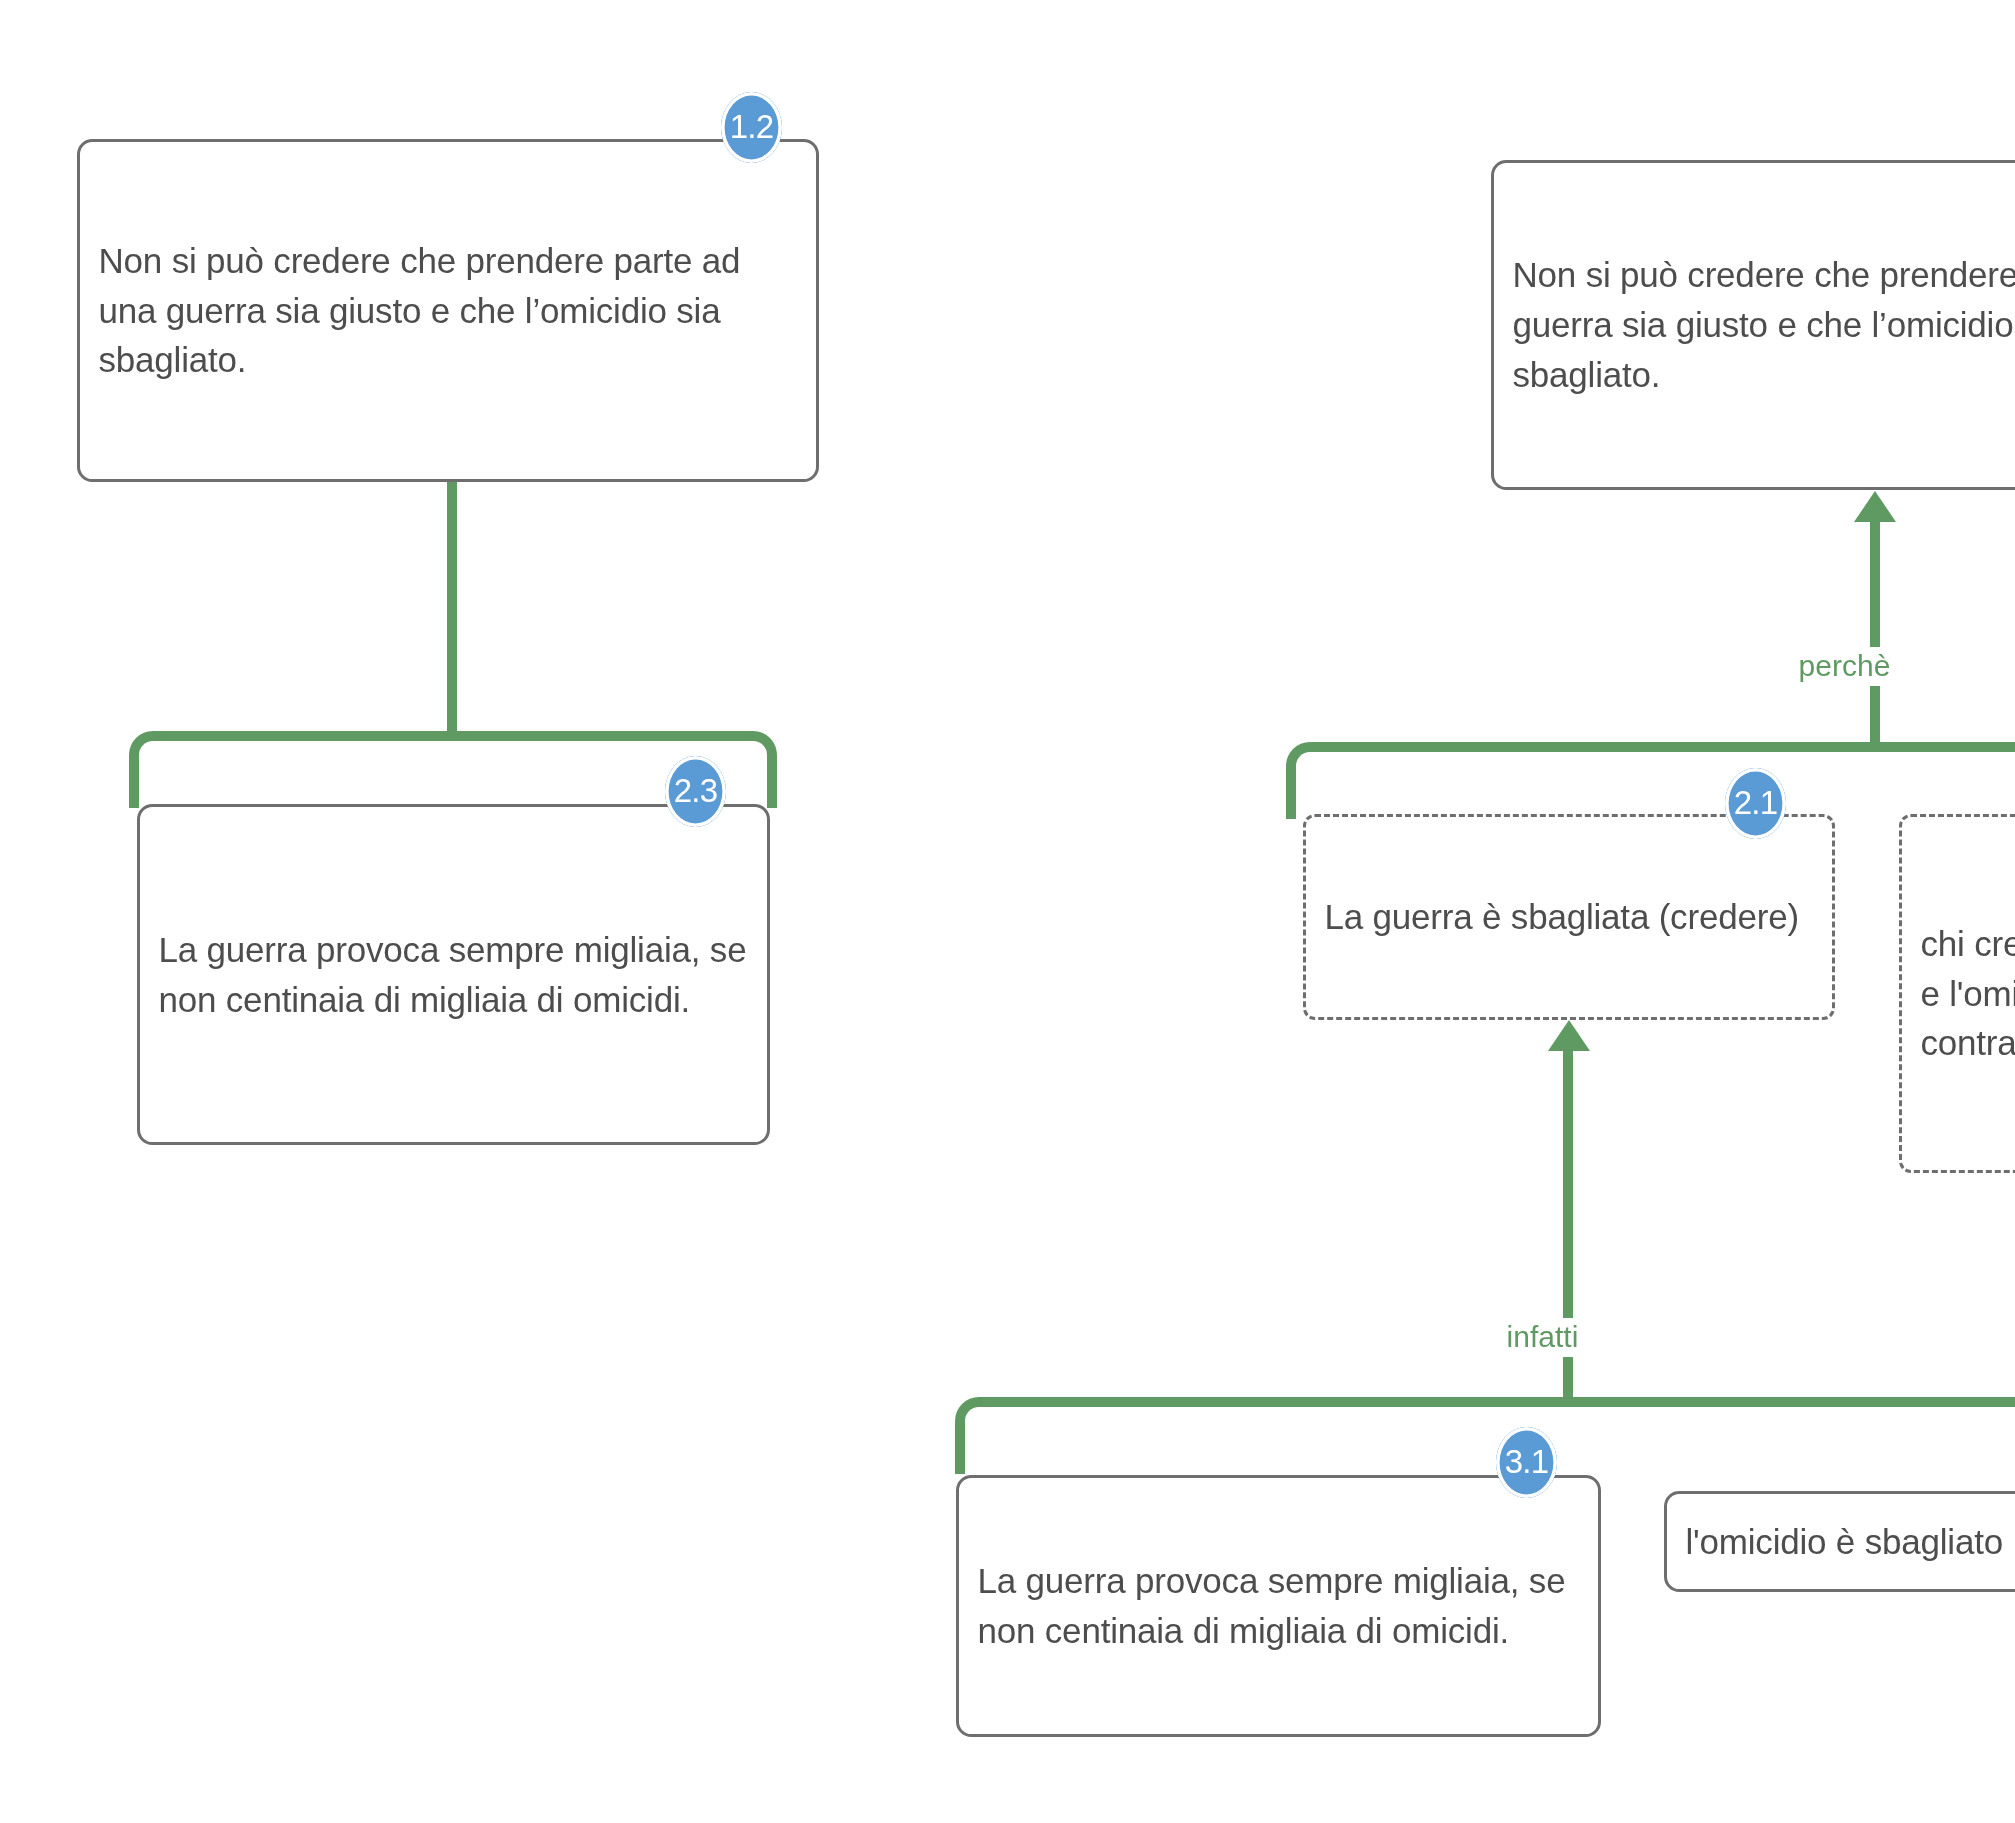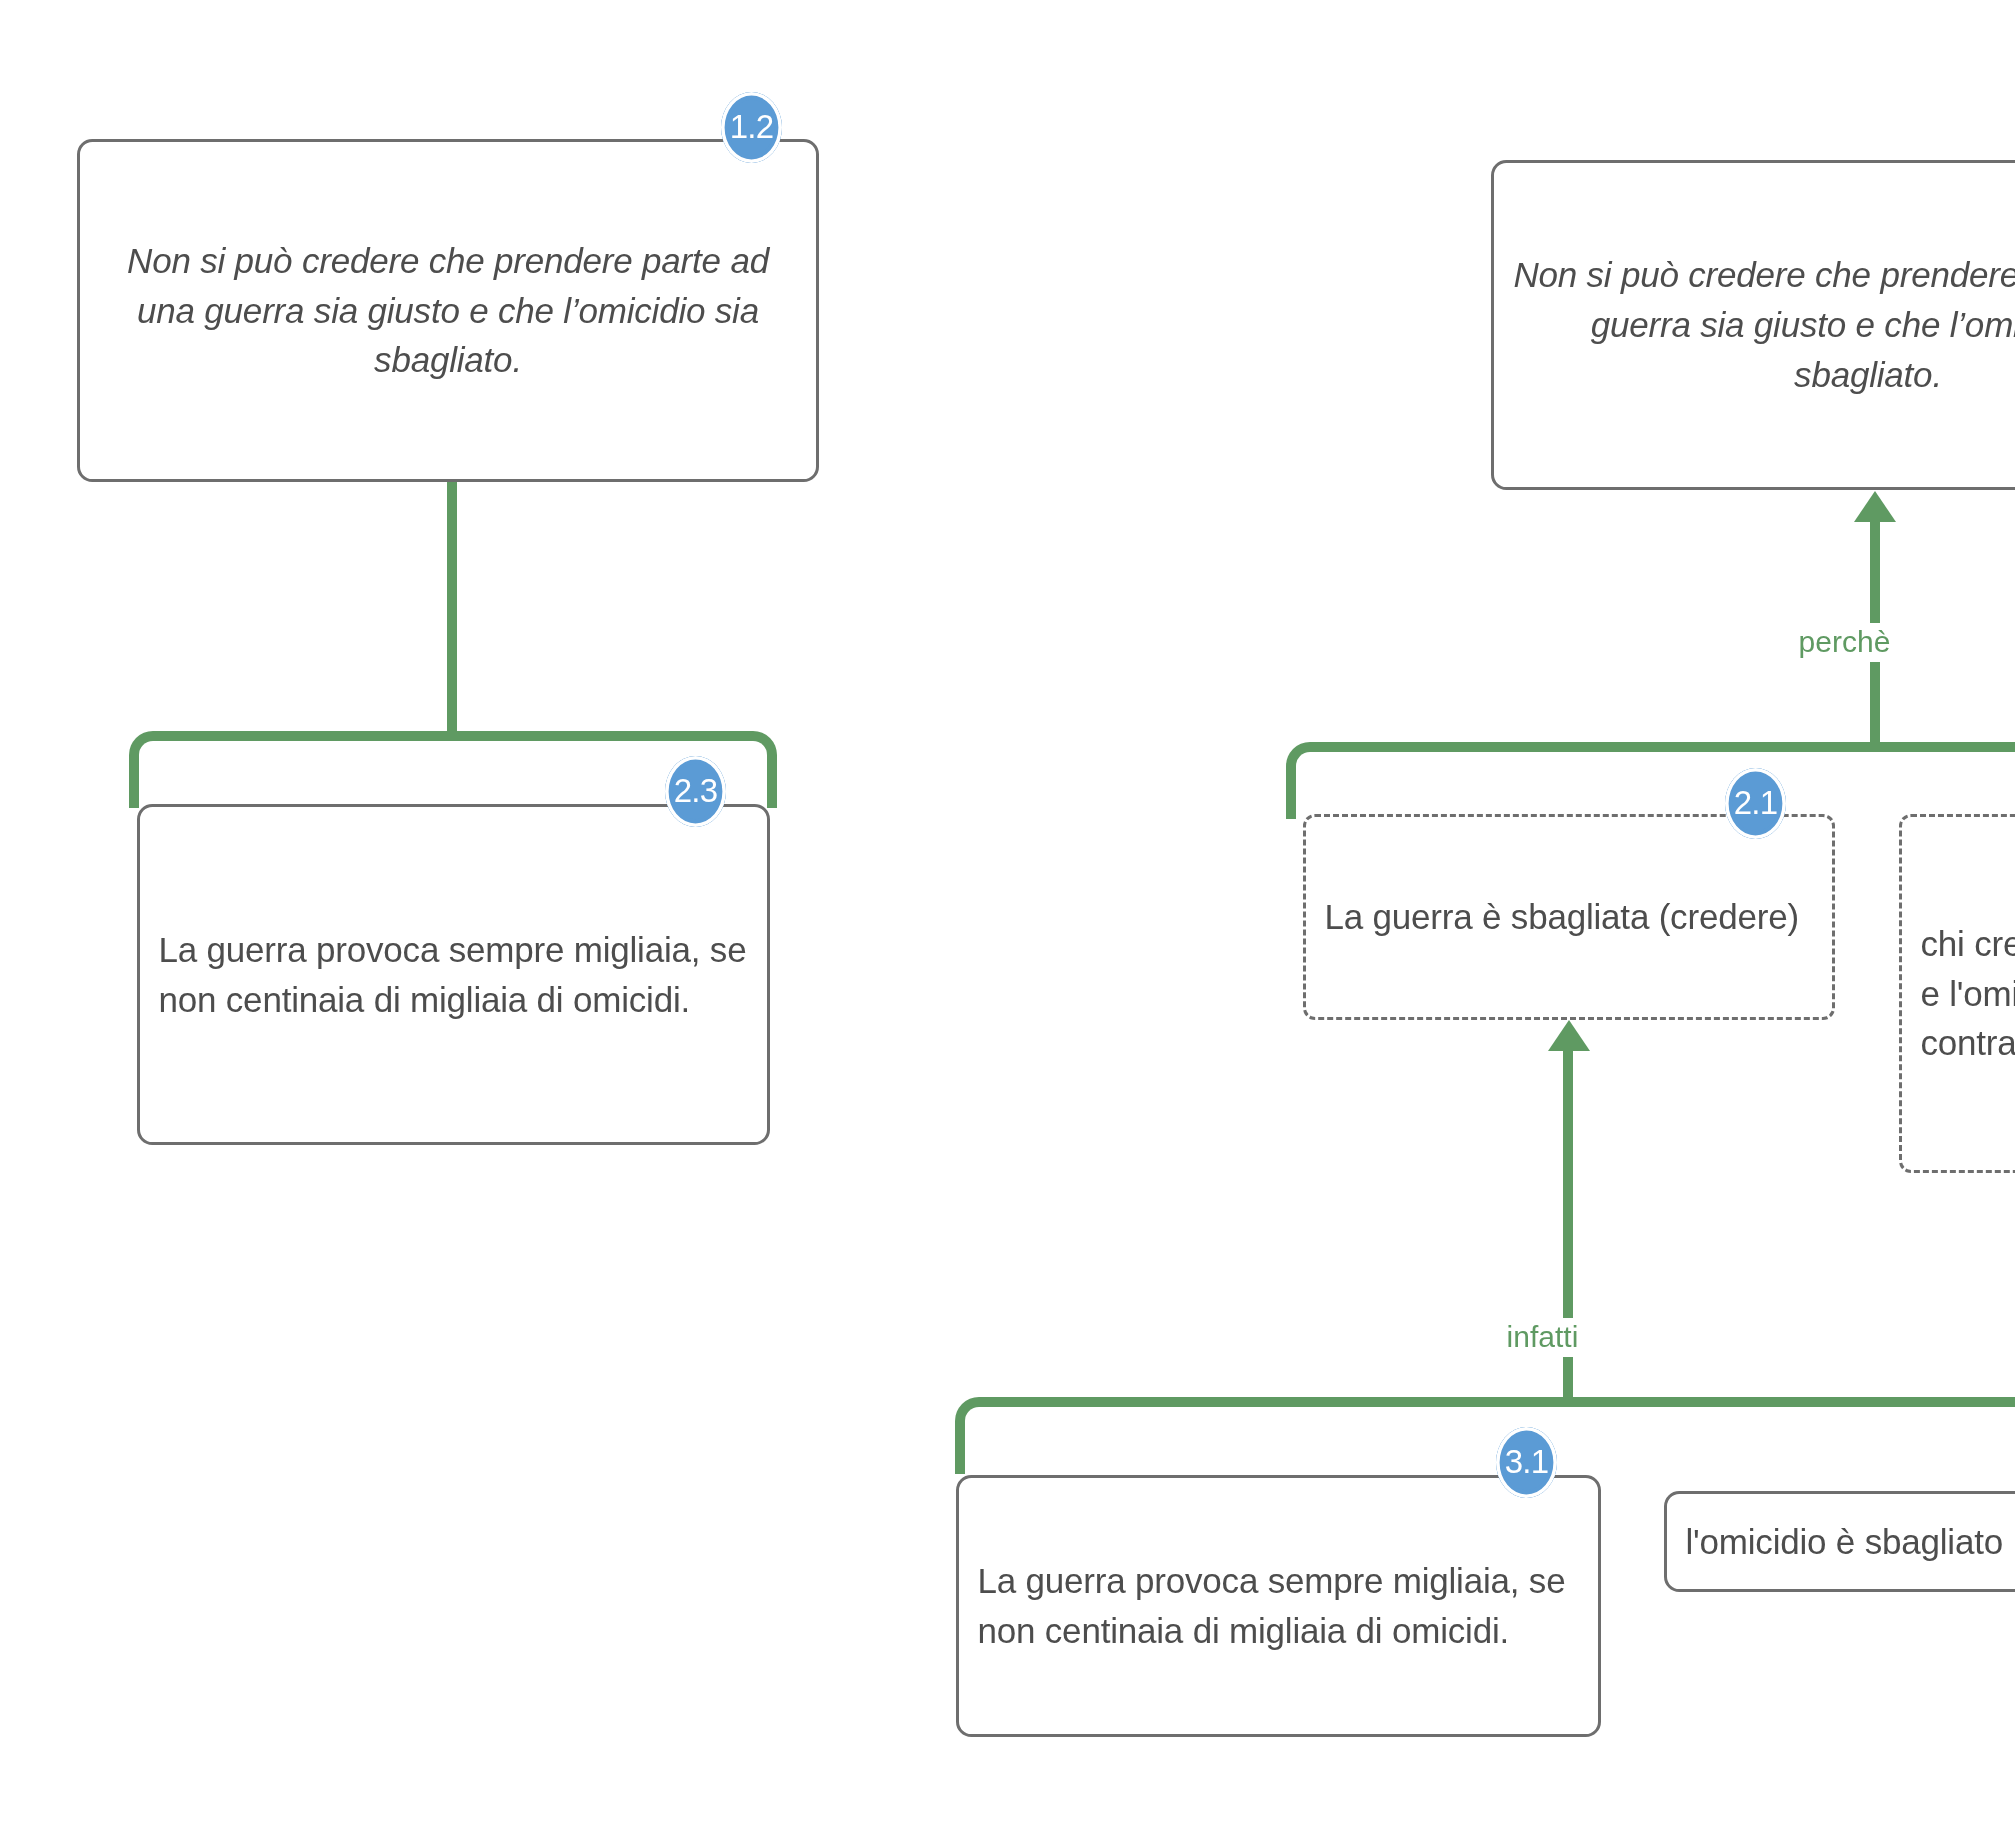--- a/index.html
+++ b/index.html
@@ -34,21 +34,21 @@
   }
   .node.dashed {
     border-style: dashed;
     border-width: 3.6px;
     border-radius: 12px;
   }
   .node .txt {
     width: 100%;
     padding: 0 18.5px;
   }
-  .node.center .txt { text-align: center; font-style: italic; }
+  .node.center .txt { text-align: left; }
   .node.left   .txt { text-align: left; }
 
   
   .badge {
     position: absolute;
     width: 61px;
     height: 71px;
     border-radius: 50%;
     background: #5B9BD5;
     color: #ffffff;
@@ -112,21 +112,21 @@
   </div>
   <div class="badge" style="left:721px; top:92px;">1.2</div>
 
   <div class="node left" style="left:137px; top:804px; width:633px; height:341px;">
     <div class="txt">La guerra provoca sempre migliaia, se non centinaia di migliaia di omicidi.</div>
   </div>
   <div class="badge" style="left:665px; top:756px;">2.3</div>
 
   <div class="arrow-head" style="left:1854px; top:491px;"></div>
   <div class="vline" style="left:1870px; top:518px; height:226px;"></div>
-  <div class="conn-label" style="left:1793px; top:623px;text-align:right;">perchè</div>
+  <div class="conn-label" style="left:1793px; top:647px;text-align:right;">perchè</div>
   <div class="bracket" style="left:1286px; top:742px; width:1153px; height:77px;"></div>
 
   <div class="node center" style="left:1491px; top:160px; width:754px; height:330px;">
     <div class="txt">Non si può credere che prendere parte ad una guerra sia giusto e che l’omicidio sia sbagliato.</div>
   </div>
 
   <div class="node dashed left" style="left:1303px; top:814px; width:532px; height:206px;">
     <div class="txt">La guerra è sbagliata (credere)</div>
   </div>
   <div class="badge" style="left:1725px; top:768px;">2.1</div>

